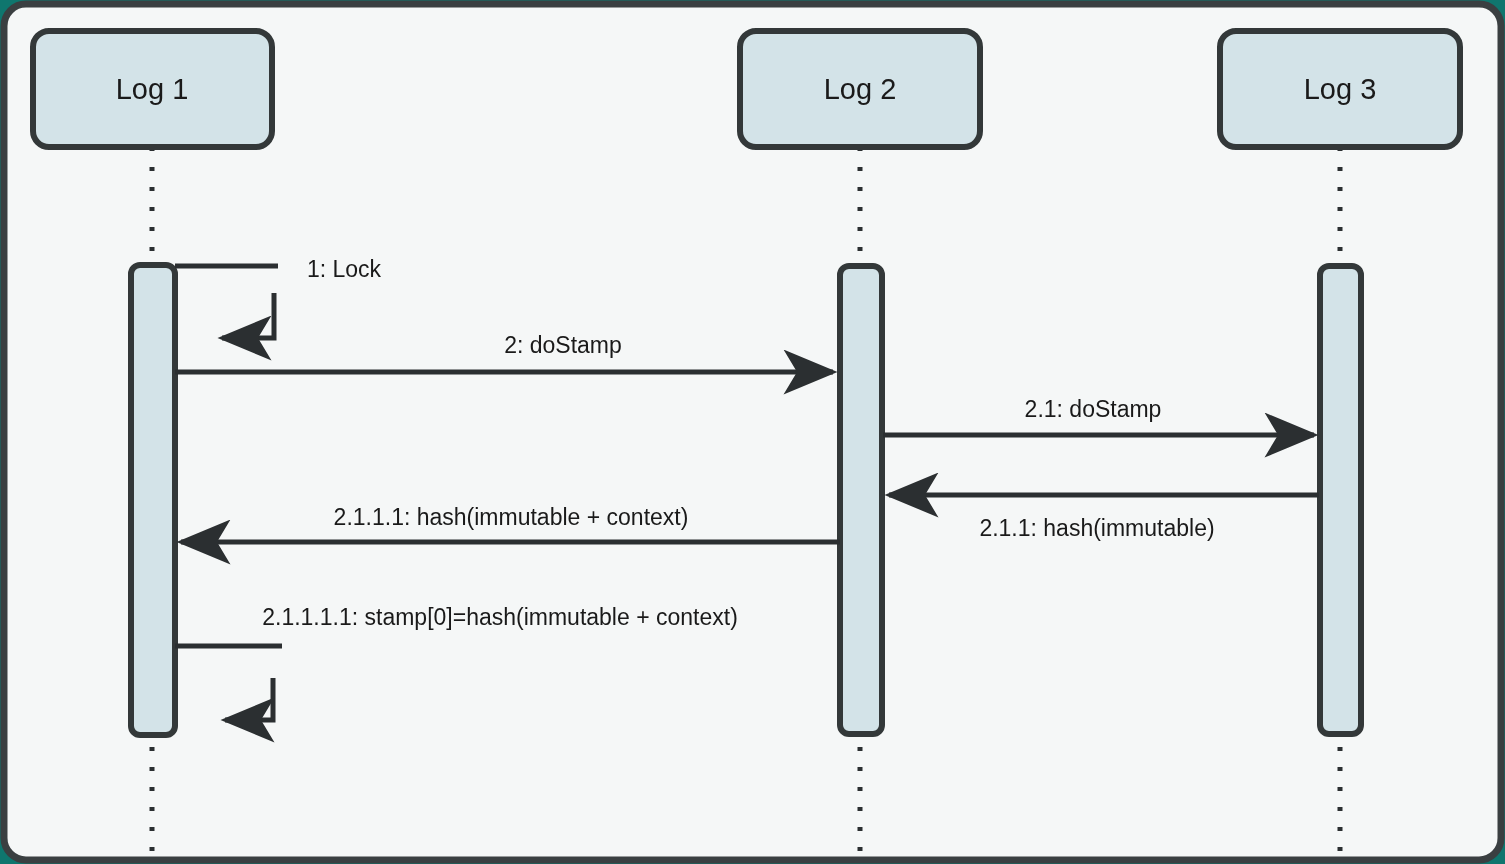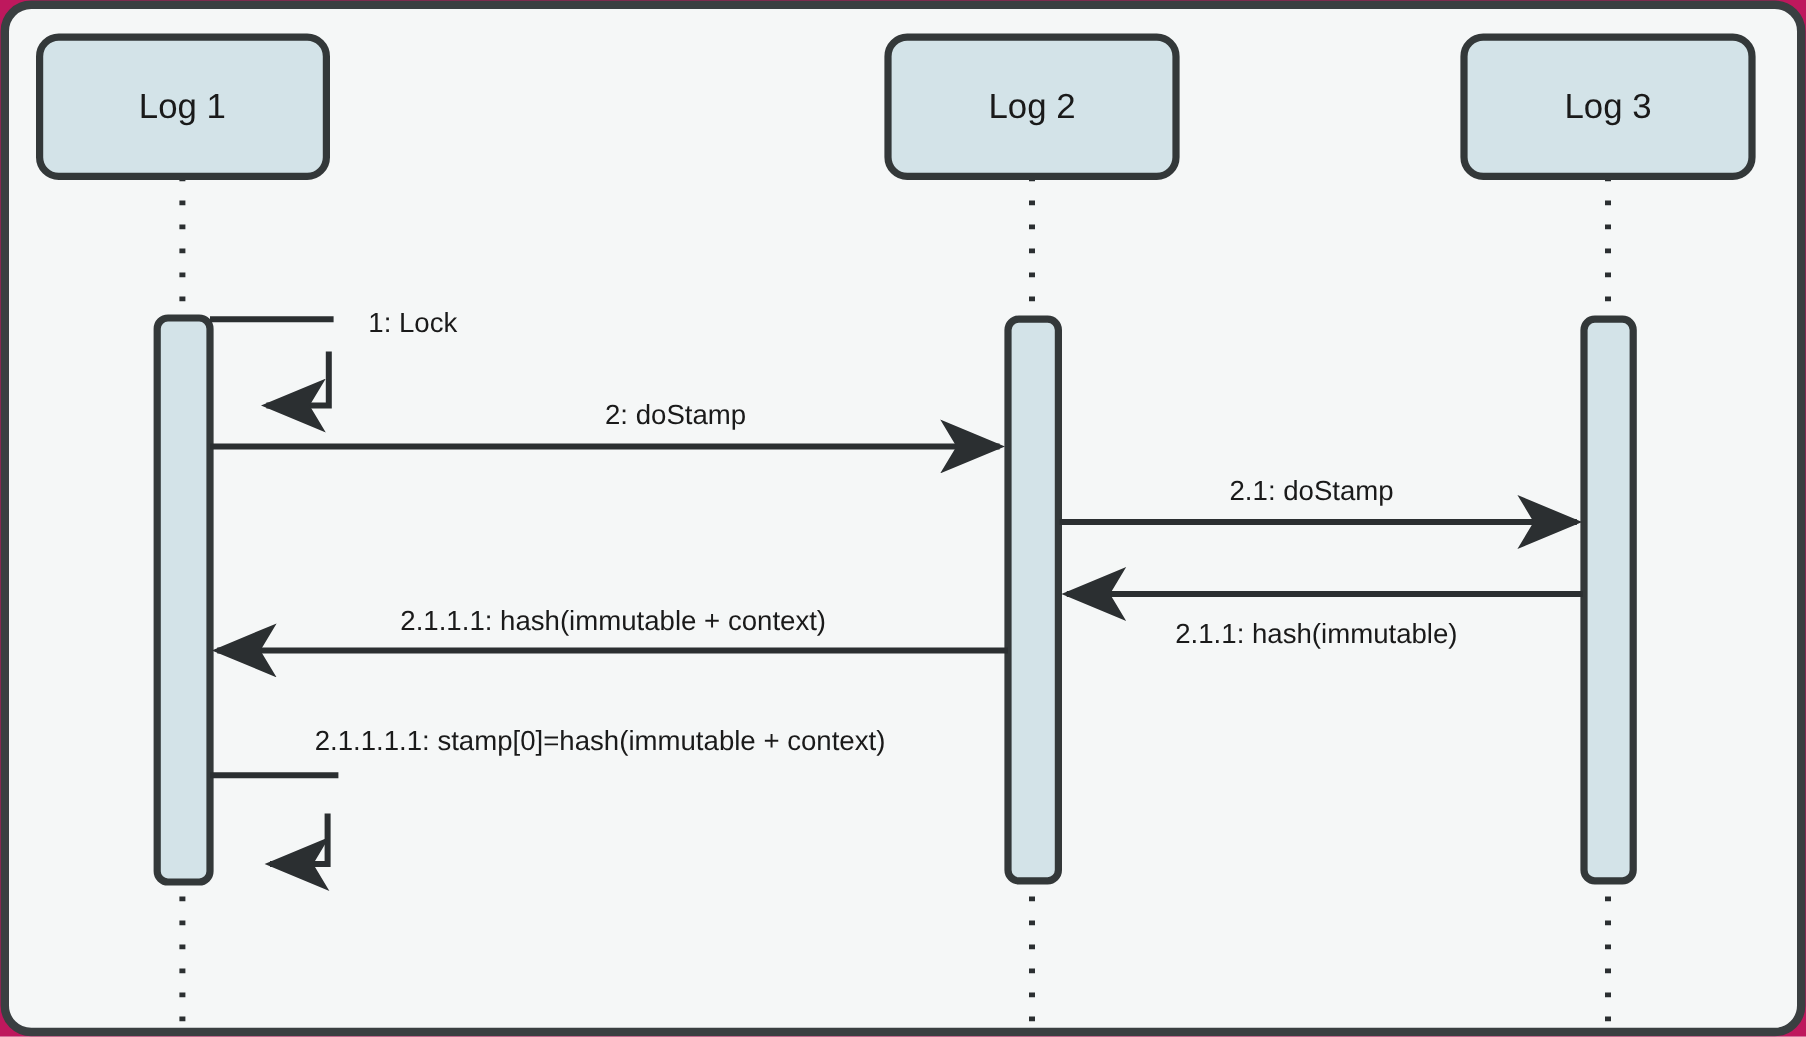--- a/index.html
+++ b/index.html
@@ -5,21 +5,21 @@
   html, body {
     margin: 0;
     padding: 0;
     background: #ffffff;
   }
   #diagram-root {
     position: relative;
     width: 1505px;
     height: 864px;
     font-family: "Liberation Sans", sans-serif;
-    background: #be185d;
+    background: #0f766e;
     overflow: hidden;
   }
   svg.diagram-canvas {
     position: absolute;
     top: 0;
     left: 0;
     width: 1505px;
     height: 864px;
     display: block;
   }

